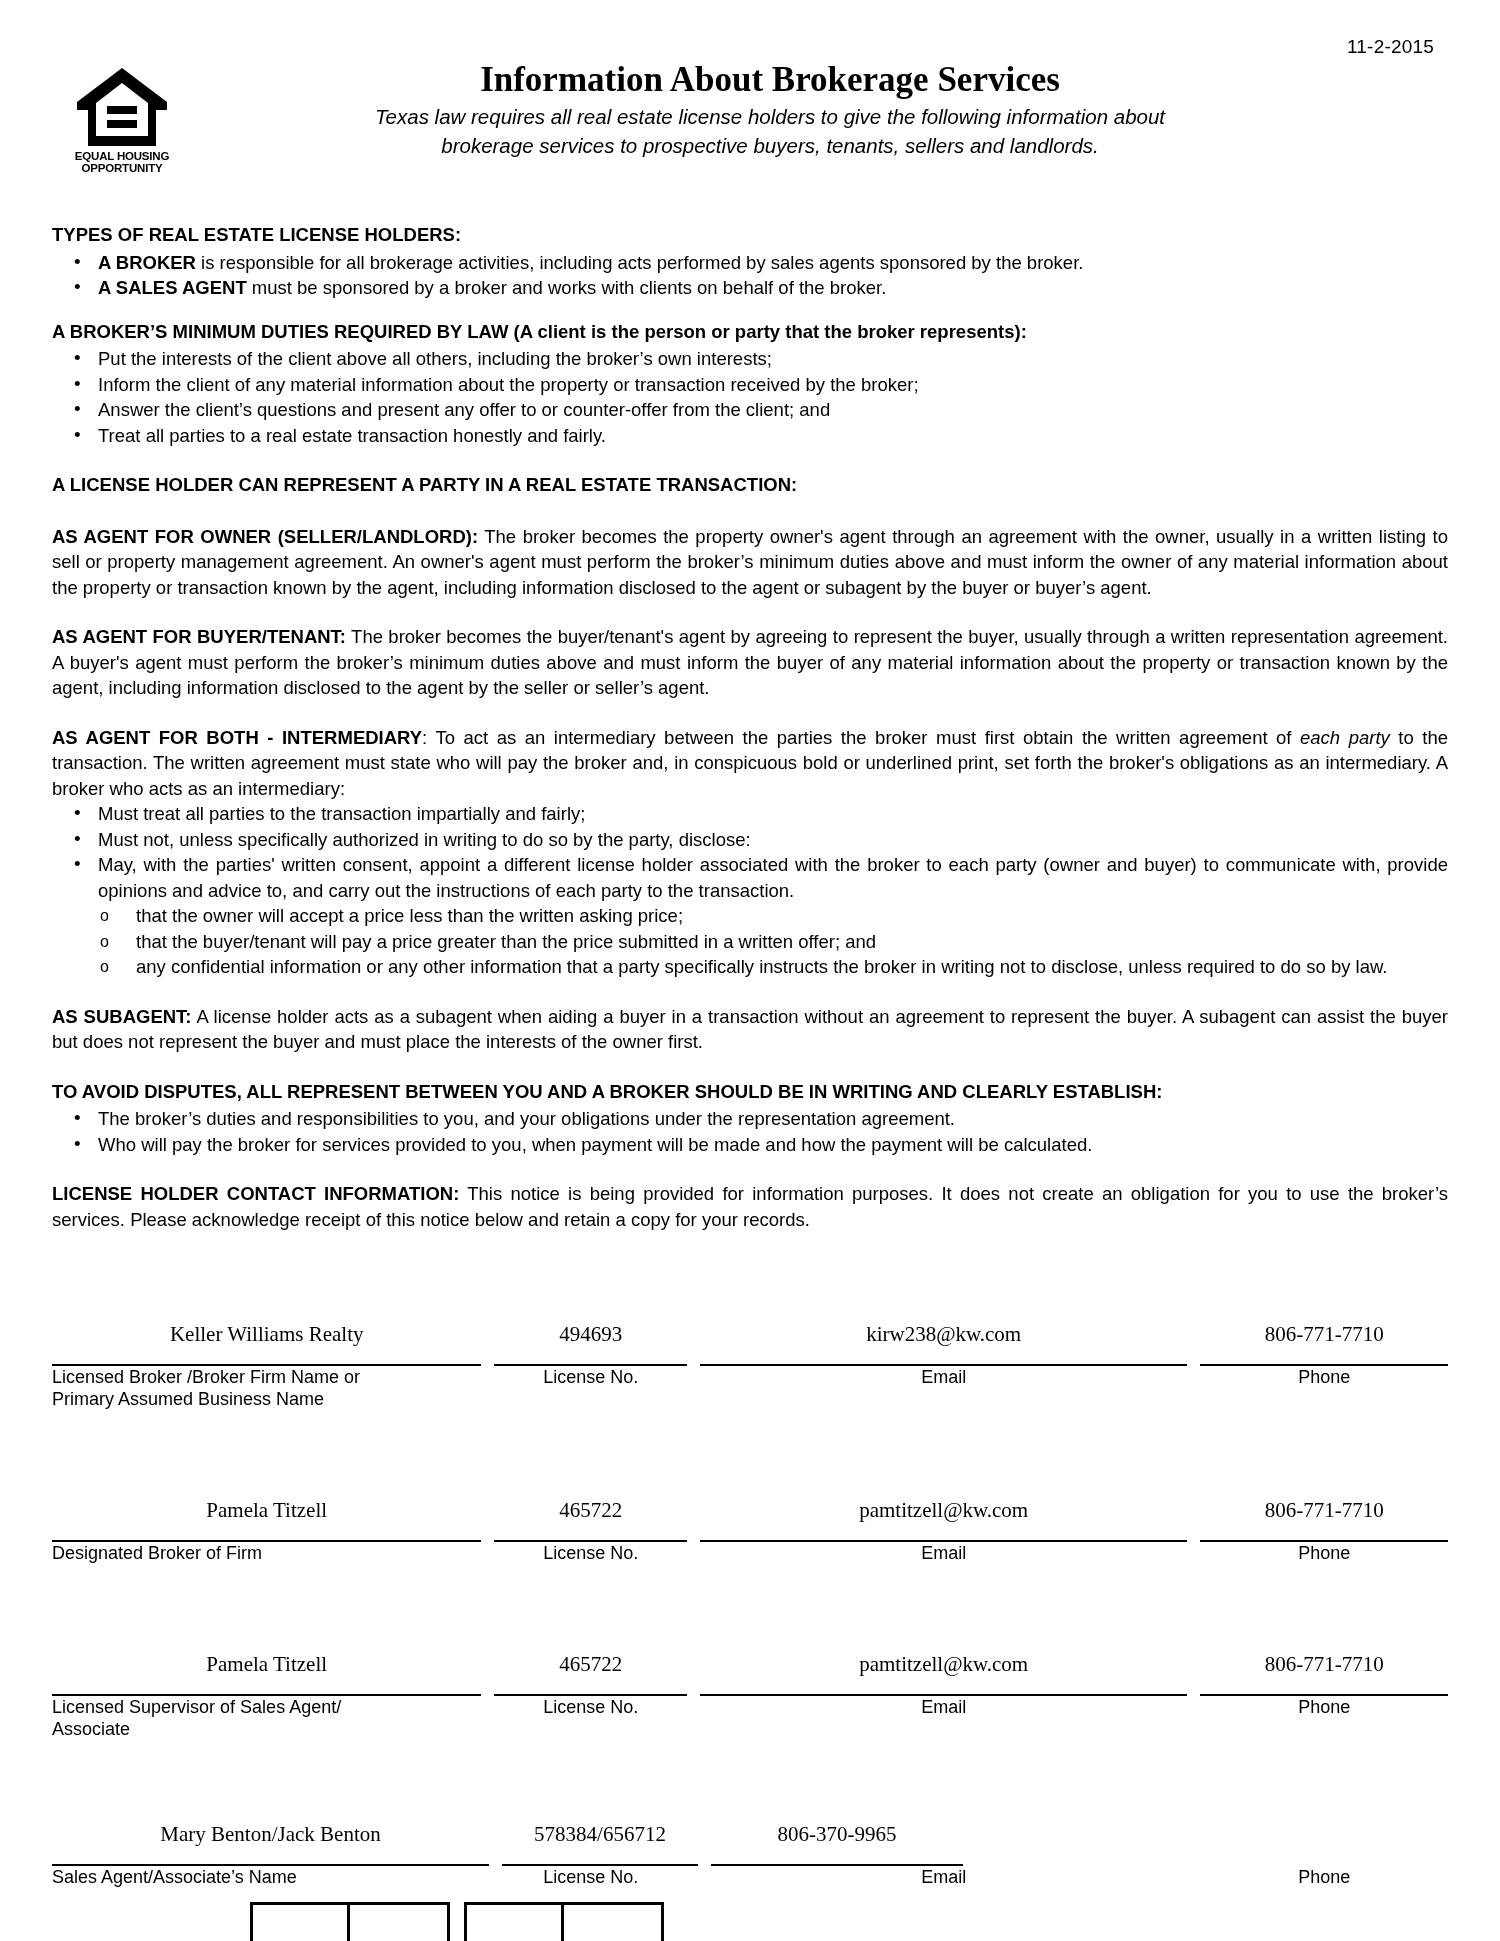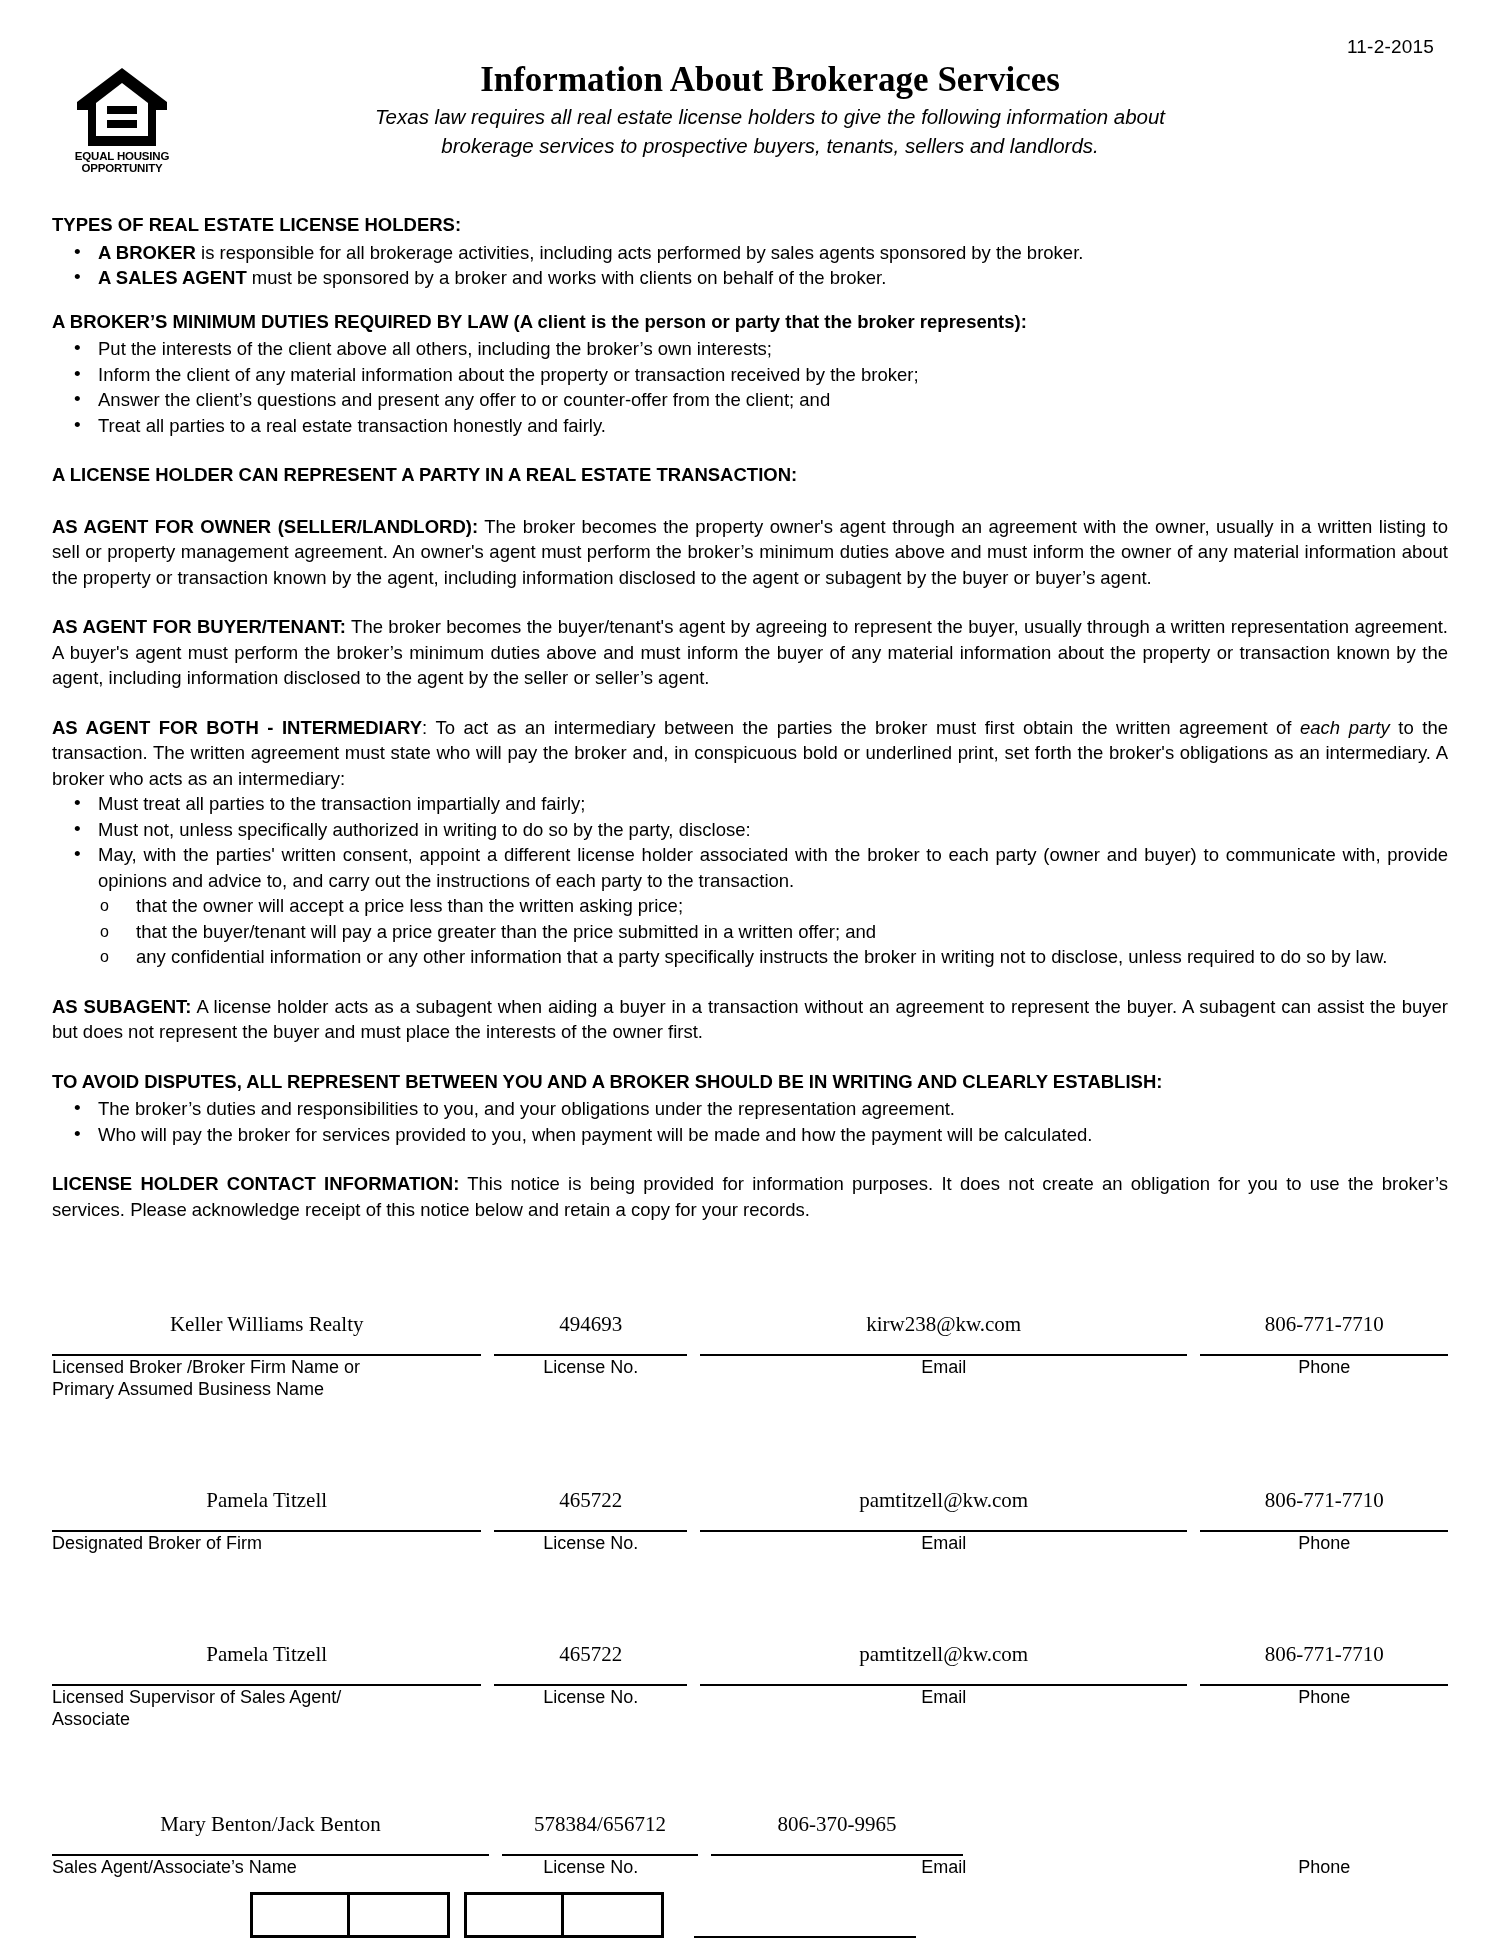--- a/index.html
+++ b/index.html
@@ -64,21 +64,21 @@
   .subtitle {
     font-family: "Liberation Sans", sans-serif;
     font-style: italic;
     font-size: 20.5px;
     line-height: 29px;
     margin: 0;
   }
 
   
   .body-wrap {
-    margin-top: 22px;
+    margin-top: 32px;
     font-size: 18.5px;
     line-height: 25.5px;
   }
   .sect-head {
     font-weight: bold;
     margin: 0 0 2px 0;
   }
   p.para {
     margin: 0;
     text-align: justify;

